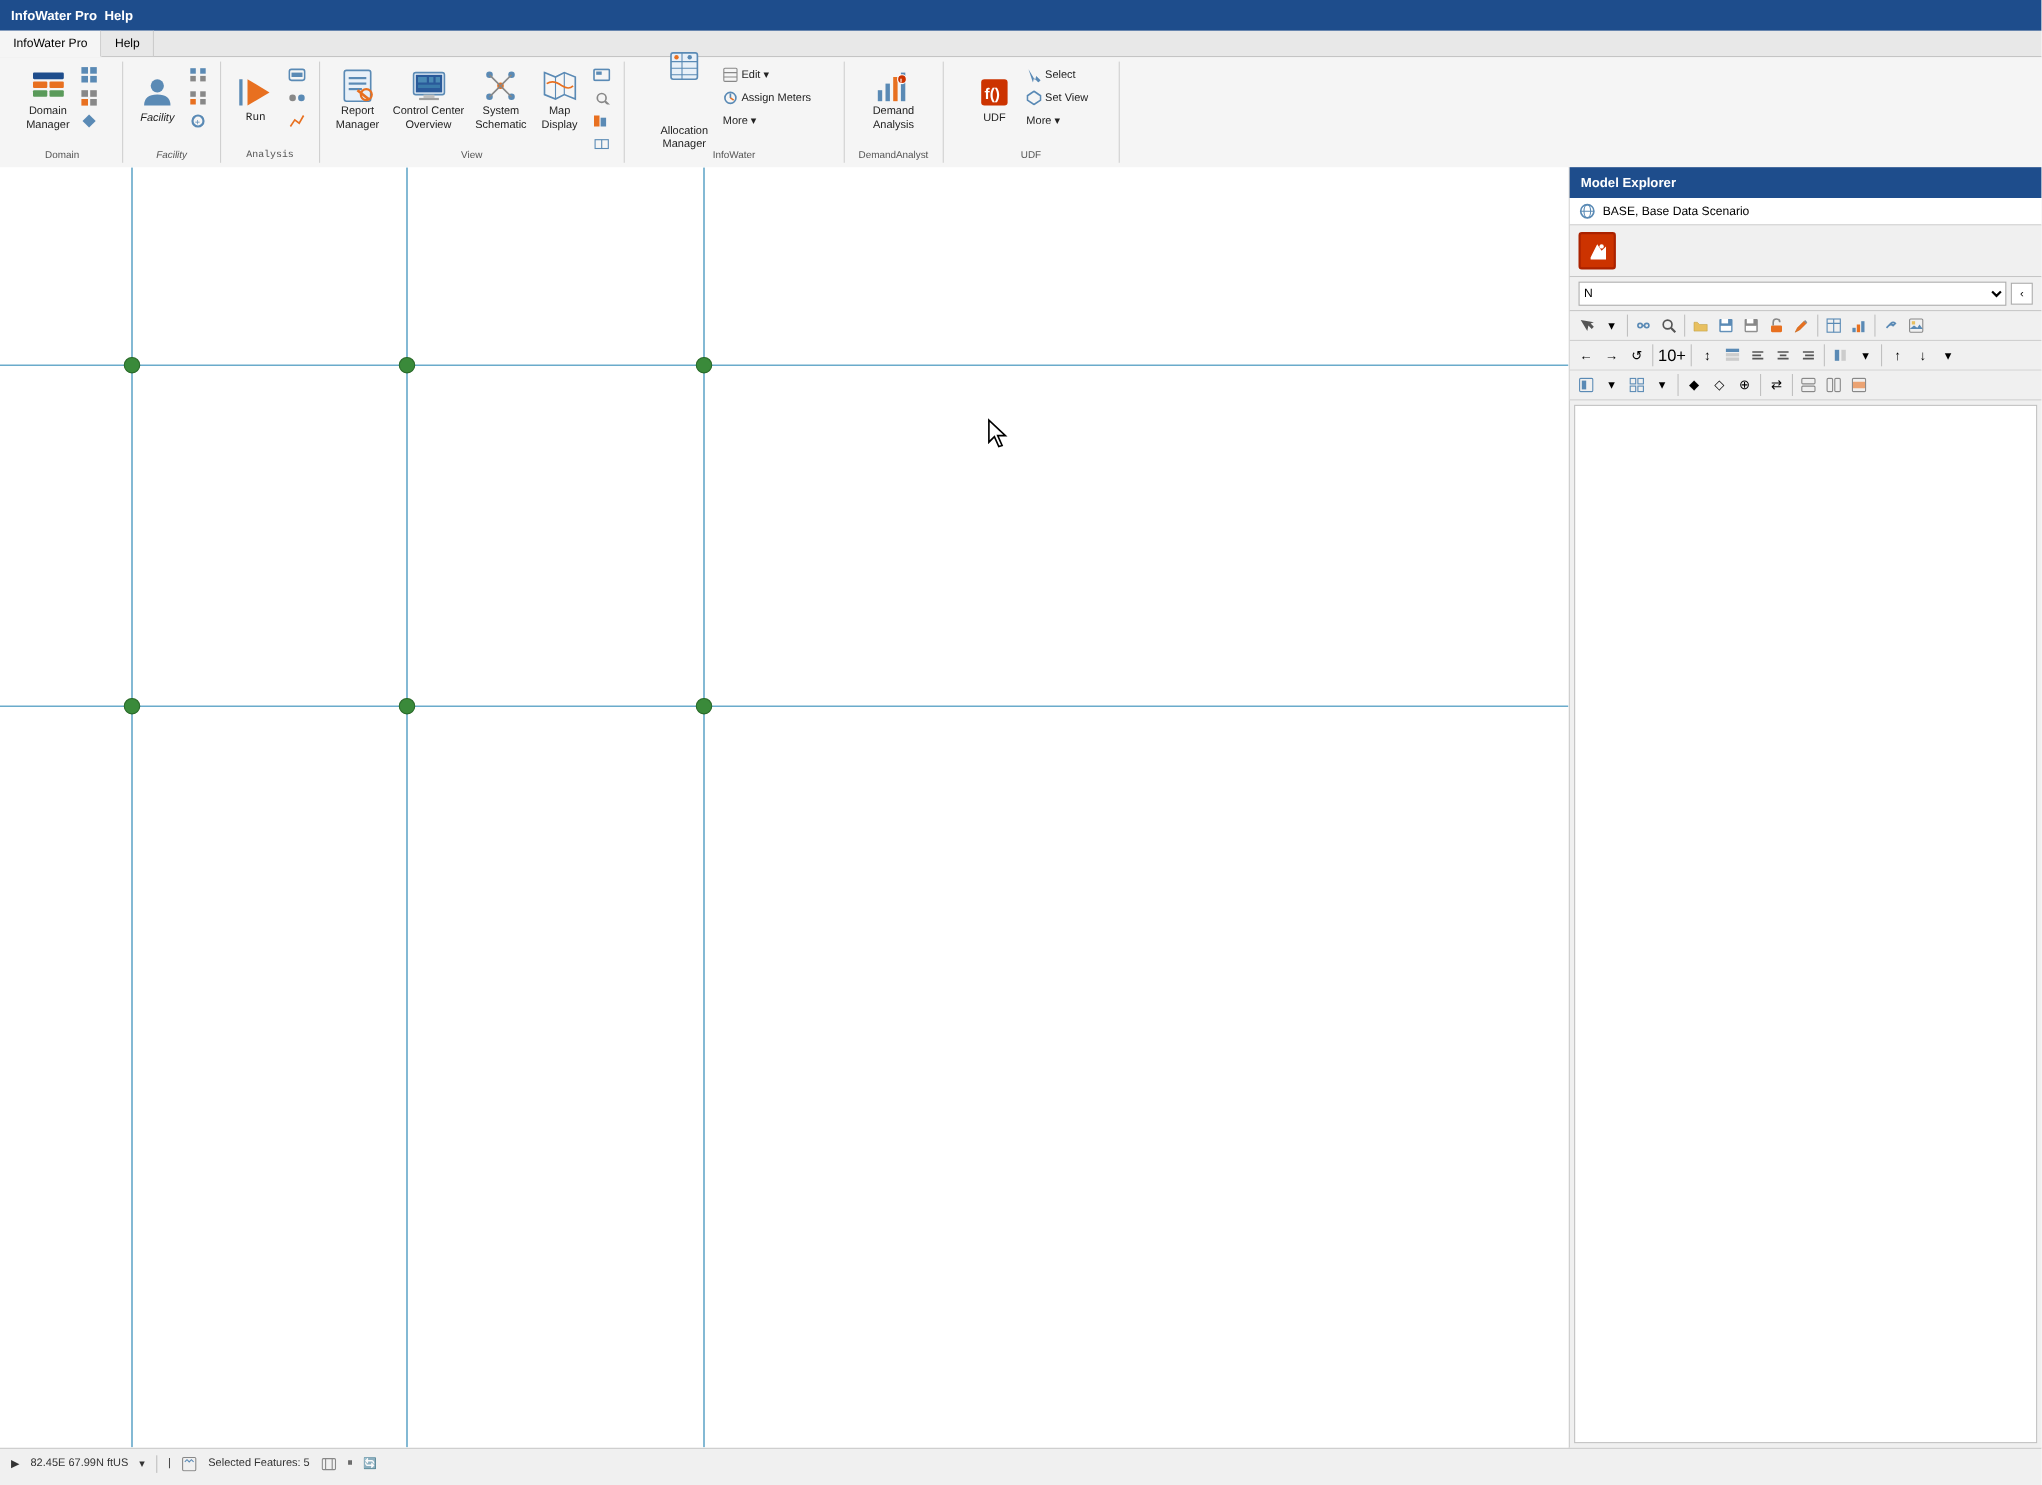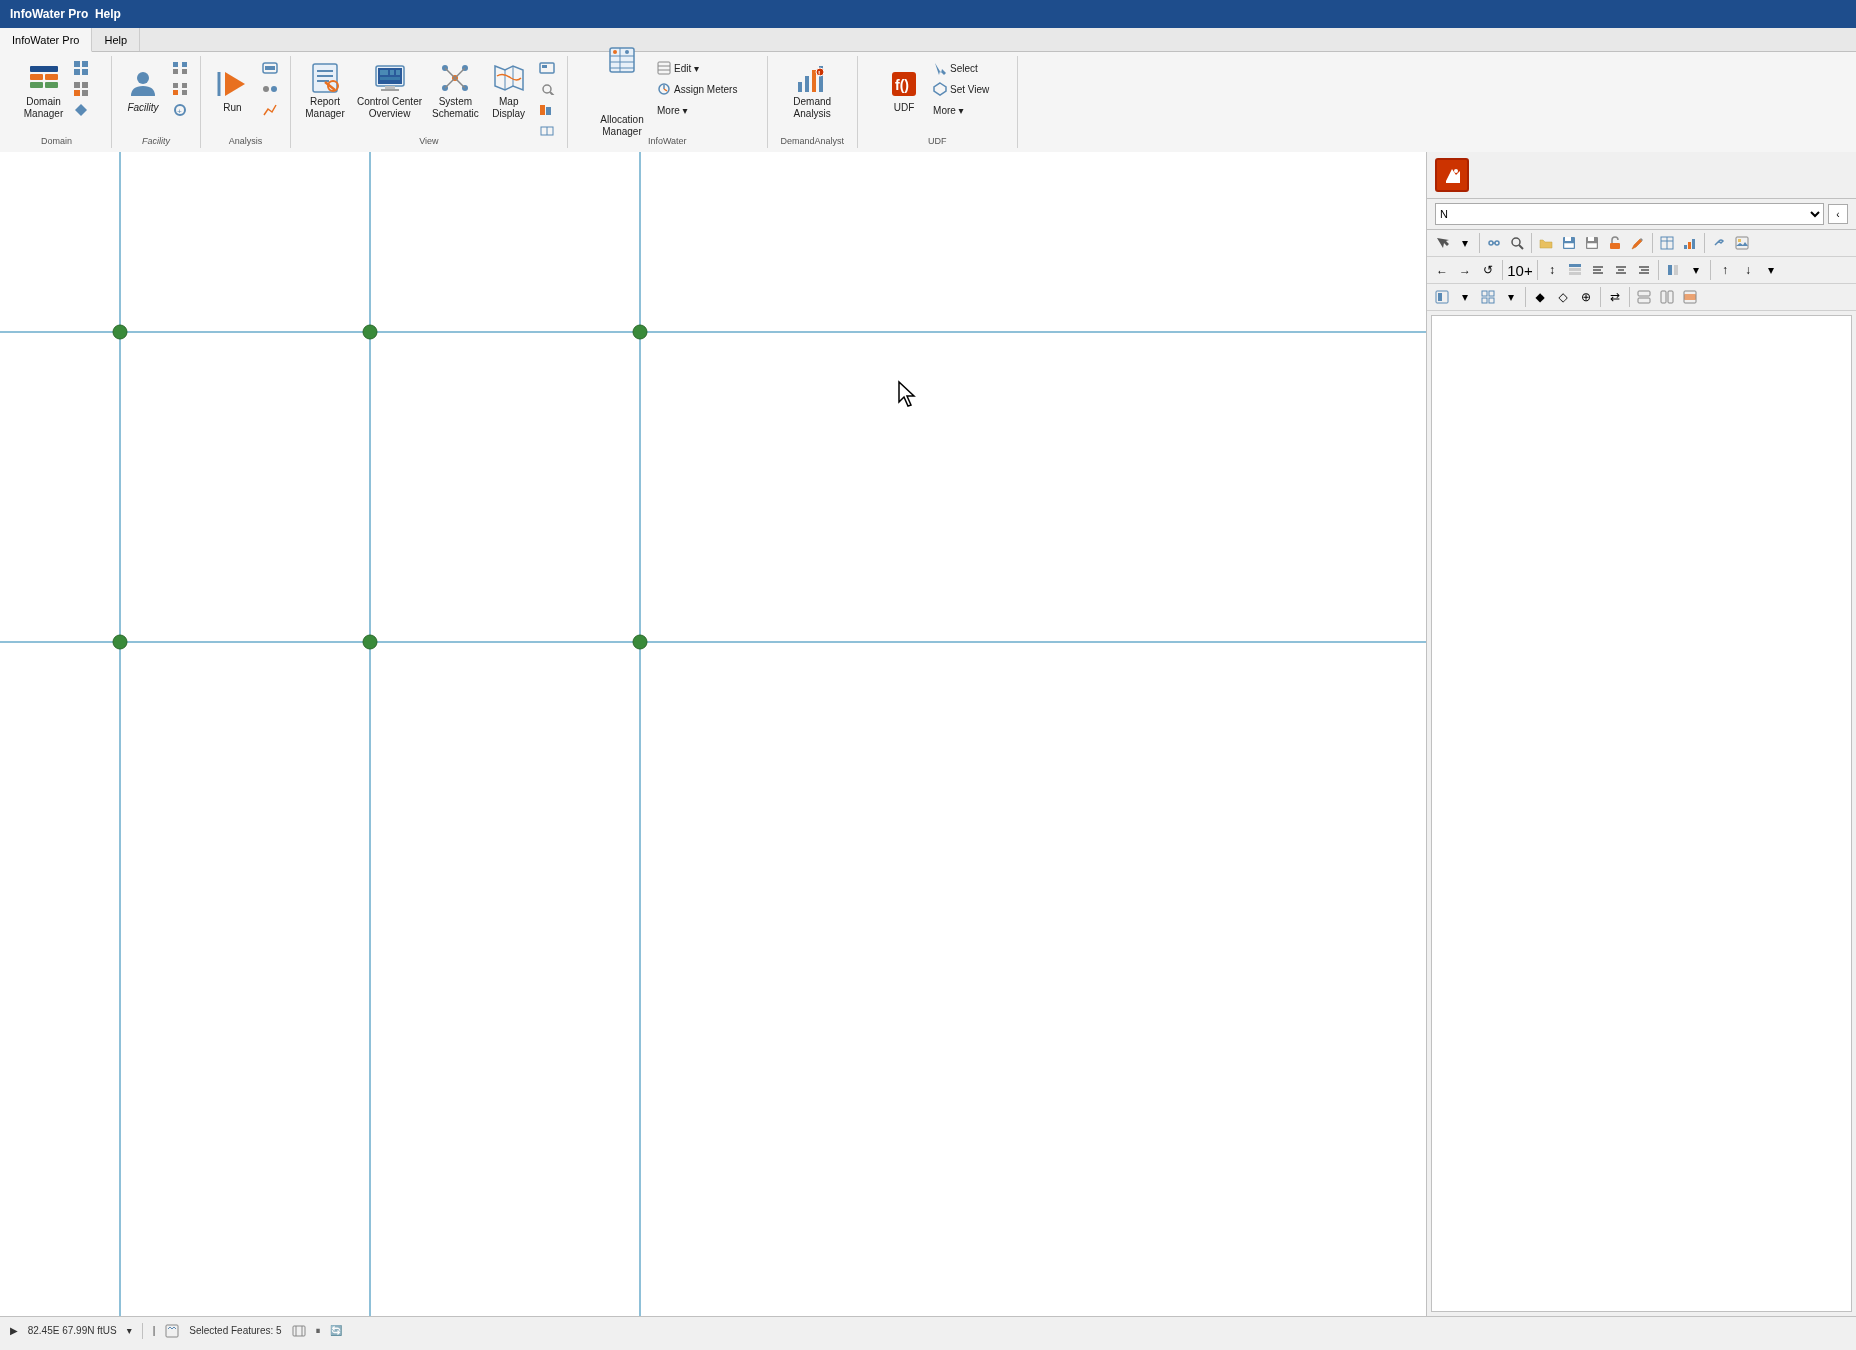--- a/index.html
+++ b/index.html
@@ -393,21 +393,21 @@
           <svg width="16" height="14" viewBox="0 0 16 14">
               <circle cx="8" cy="7" r="5" fill="none" stroke="#5a8ab5" stroke-width="2"></circle>
               <text x="5" y="11" font-size="8" fill="#5a8ab5">+</text>
             </svg>
         </div>
       </div>
     </div>
     <div class="ribbon-group-label">Facility</div>
   </div>
 
-  <div class="ribbon-group" style="min-width:90px;">
+  <div class="ribbon-group" style="min-width:90px;font-family:Liberation Mono, monospace;">
     <div class="ribbon-buttons">
       <div class="ribbon-btn">
         <div class="ribbon-icon-large">
           <svg width="32" height="32" viewBox="0 0 32 32">
             <polygon points="8,4 28,16 8,28" fill="#e87020"></polygon>
             <line x1="2" y1="4" x2="2" y2="28" stroke="#5a8ab5" stroke-width="3"></line>
           </svg>
         </div>
         <div class="ribbon-btn-large">Run</div>
       </div>
@@ -642,21 +642,32 @@
       <circle cx="640" cy="180" r="7" fill="#3a8a3a" stroke="#2a6a2a" stroke-width="1"></circle>
 
       <circle cx="120" cy="490" r="7" fill="#3a8a3a" stroke="#2a6a2a" stroke-width="1"></circle>
       <circle cx="370" cy="490" r="7" fill="#3a8a3a" stroke="#2a6a2a" stroke-width="1"></circle>
       <circle cx="640" cy="490" r="7" fill="#3a8a3a" stroke="#2a6a2a" stroke-width="1"></circle>
     </svg>
   </div>
 
   <div id="model-explorer">
 
-
+    <div id="model-explorer-header">
+      <span>Model Explorer</span>
+    </div>
+
+    <div id="model-explorer-scenario">
+      <svg width="16" height="16" viewBox="0 0 16 16">
+        <circle cx="8" cy="8" r="6" fill="none" stroke="#5a8ab5" stroke-width="1.5"></circle>
+        <ellipse cx="8" cy="8" rx="3" ry="6" fill="none" stroke="#5a8ab5" stroke-width="1"></ellipse>
+        <line x1="2" y1="8" x2="14" y2="8" stroke="#5a8ab5" stroke-width="1"></line>
+      </svg>
+      <span>BASE, Base Data Scenario</span>
+    </div>
 
     <div id="active-button-area">
       <div class="active-btn-highlight">
         <svg width="20" height="20" viewBox="0 0 20 20">
           <path d="M4 16 L10 4 L14 10 L18 6 L18 18 L4 18 Z" fill="white"></path>
           <circle cx="14" cy="6" r="2" fill="white"></circle>
         </svg>
       </div>
     </div>
 

